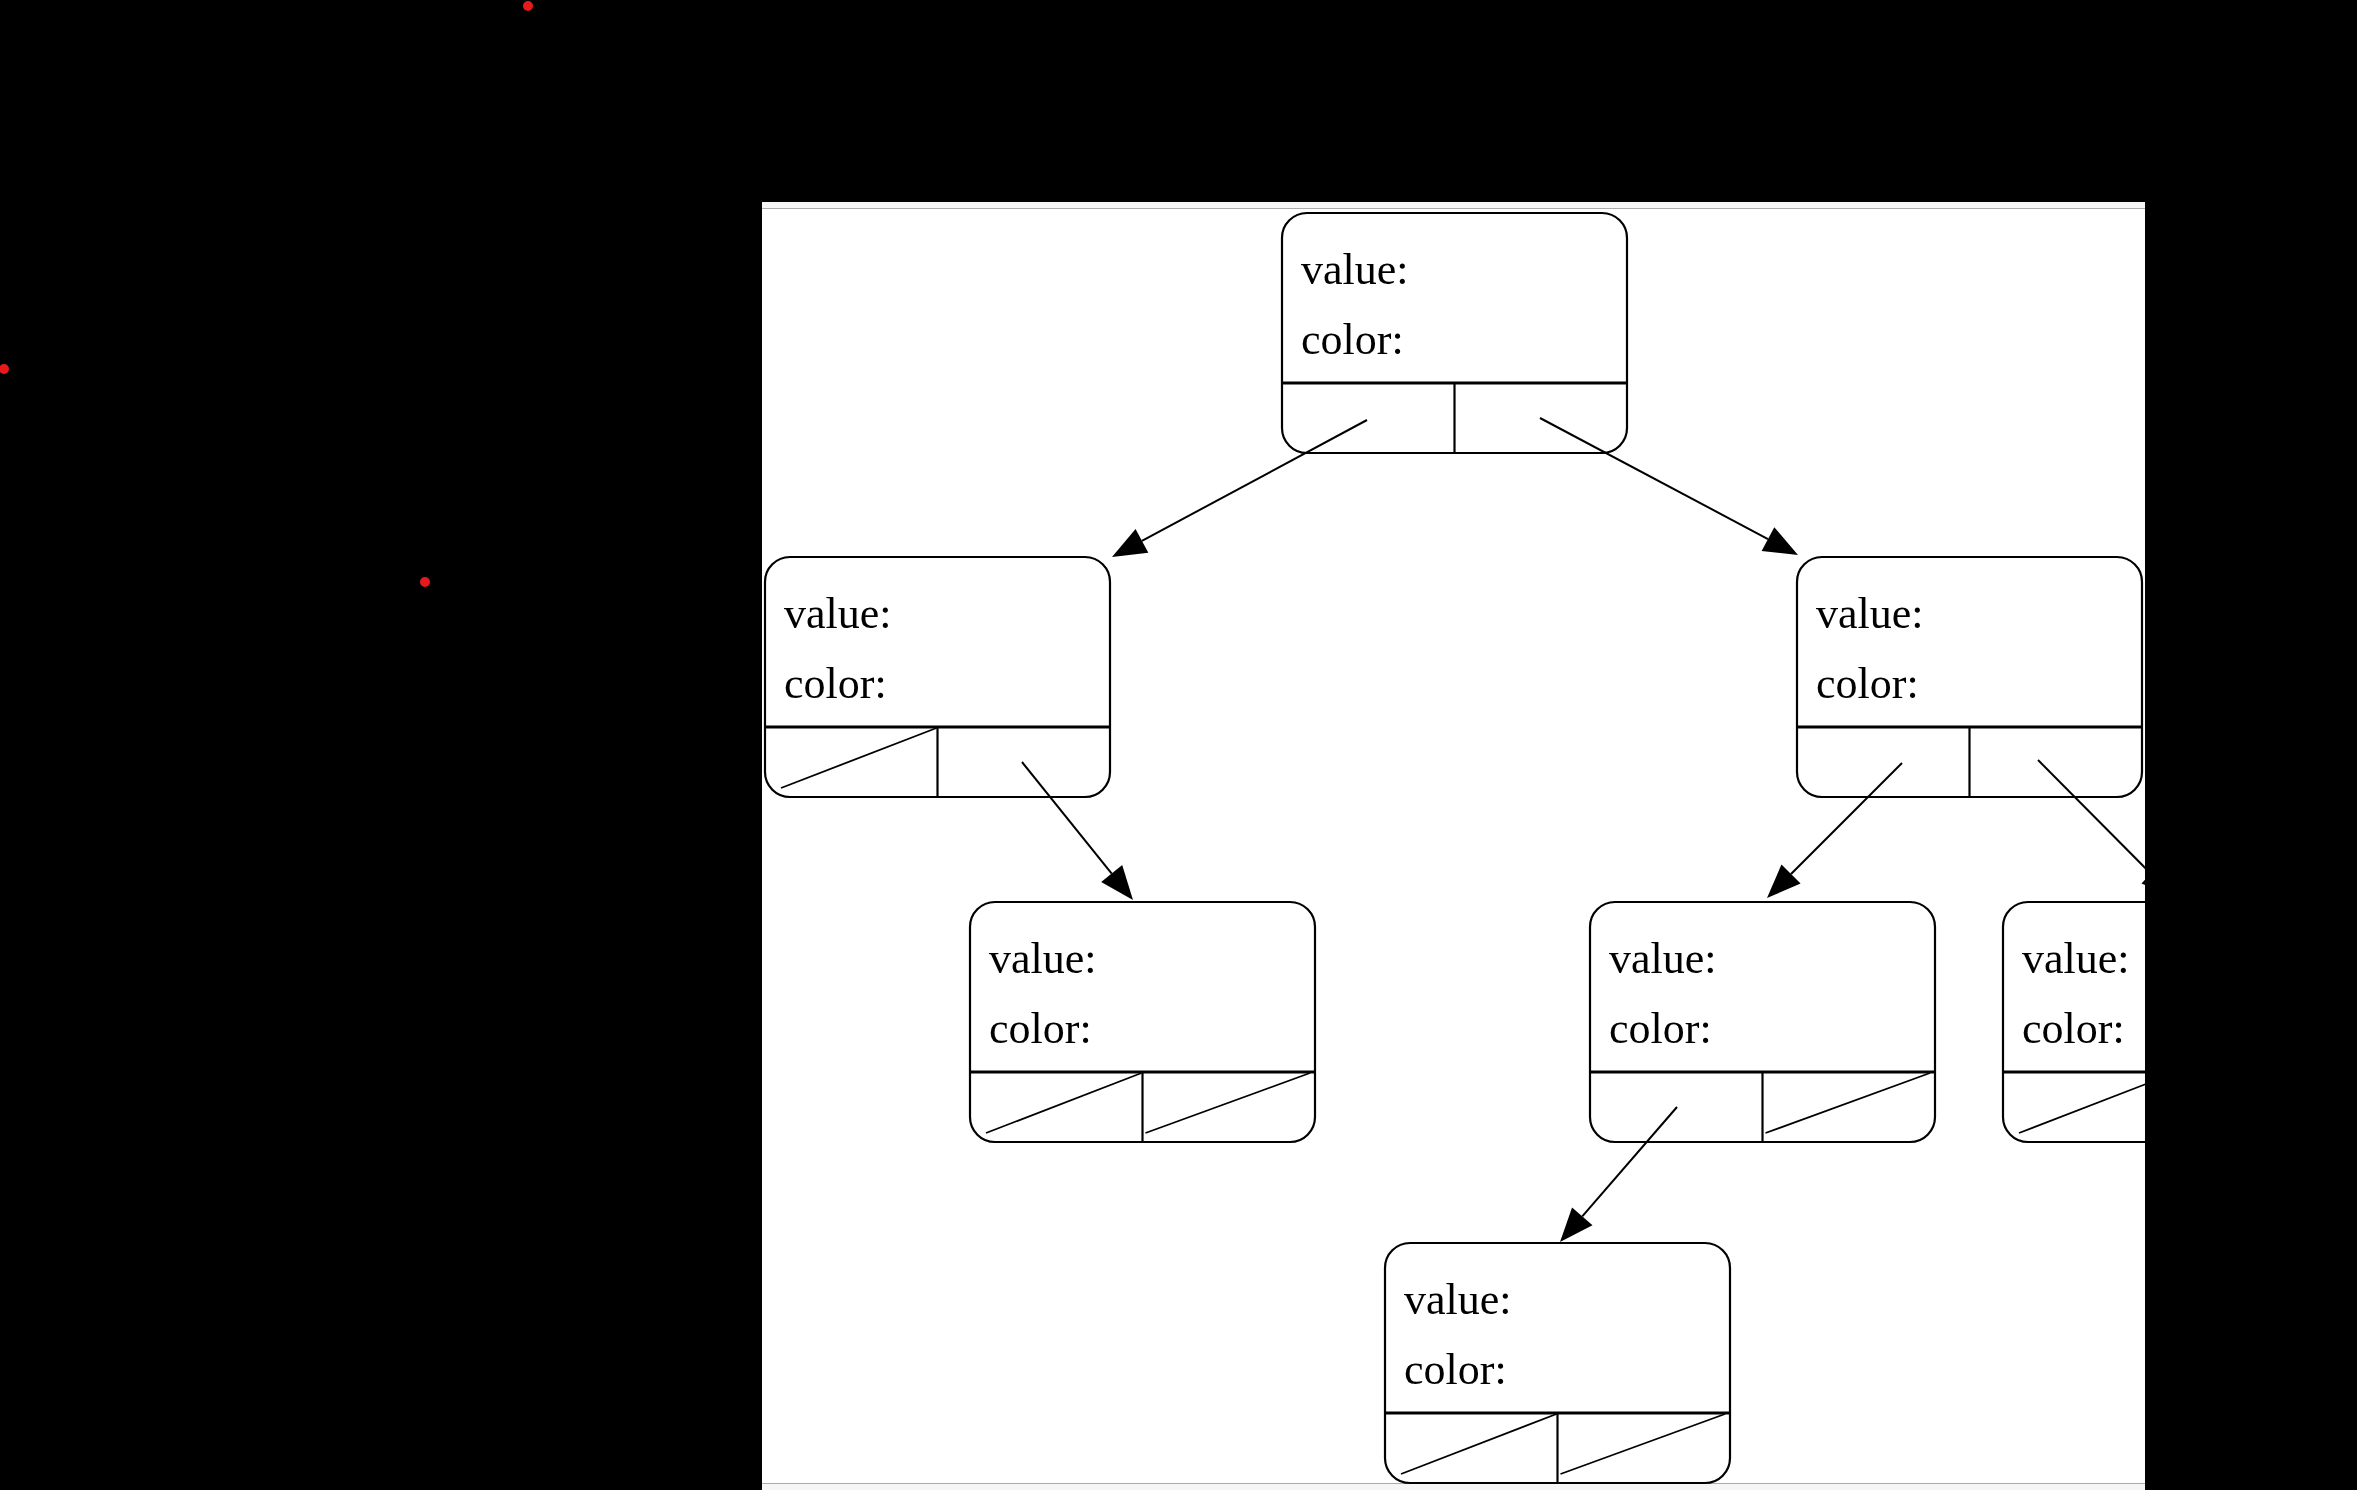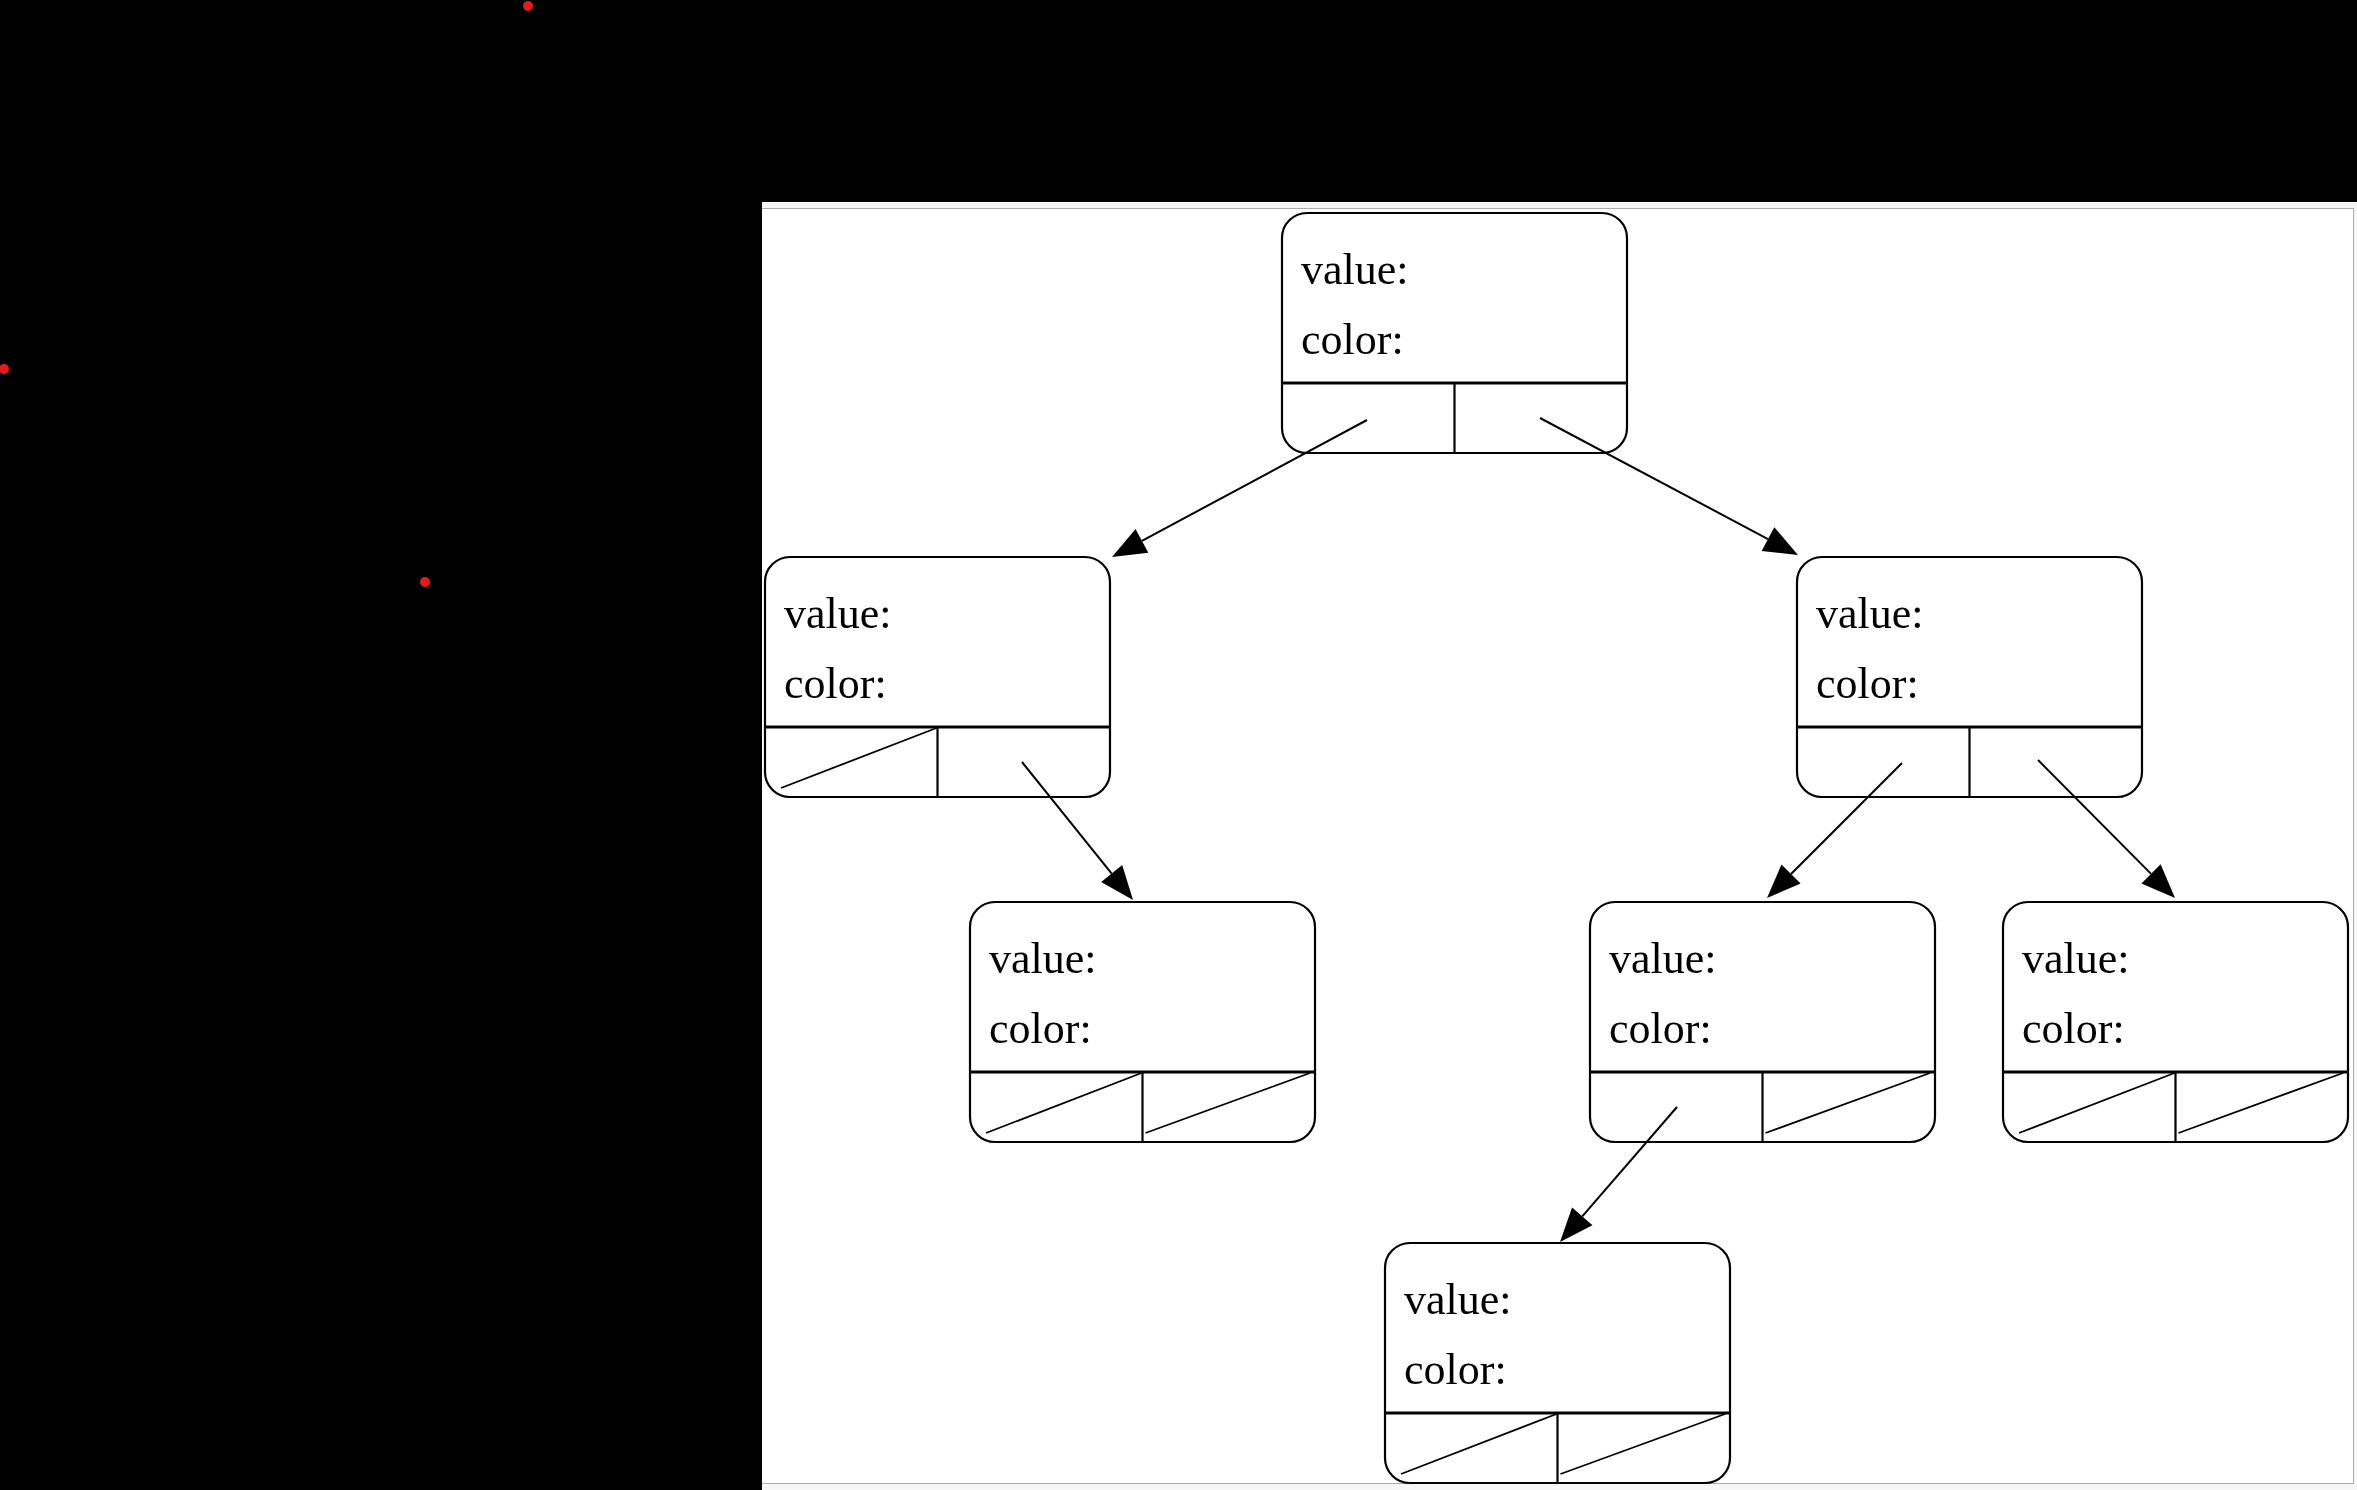--- a/index.html
+++ b/index.html
@@ -1,18 +1,18 @@
 <!DOCTYPE html>
 <html><head>
 <meta charset="utf-8">
 <style>
   html, body { margin: 0; padding: 0; background: #000; }
   #screen {
     position: relative;
-    width: 2357px;
+    width: 2145px;
     height: 1490px;
     background: #000;
     overflow: hidden;
     font-family: "Liberation Serif", serif;
   }
   #doc-page {
     position: absolute;
     background: #f6f6f6;
   }
   #doc-page-inner {

